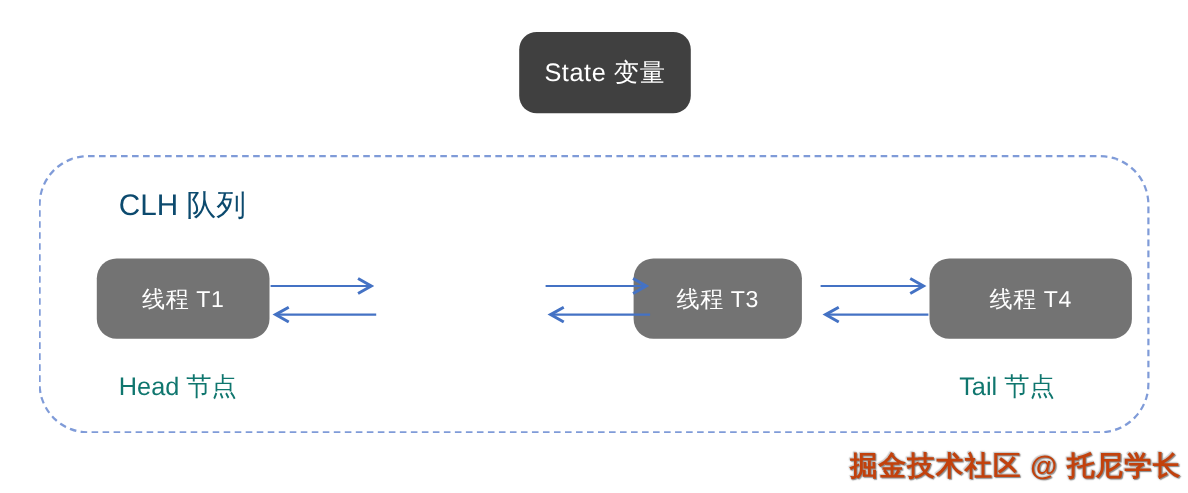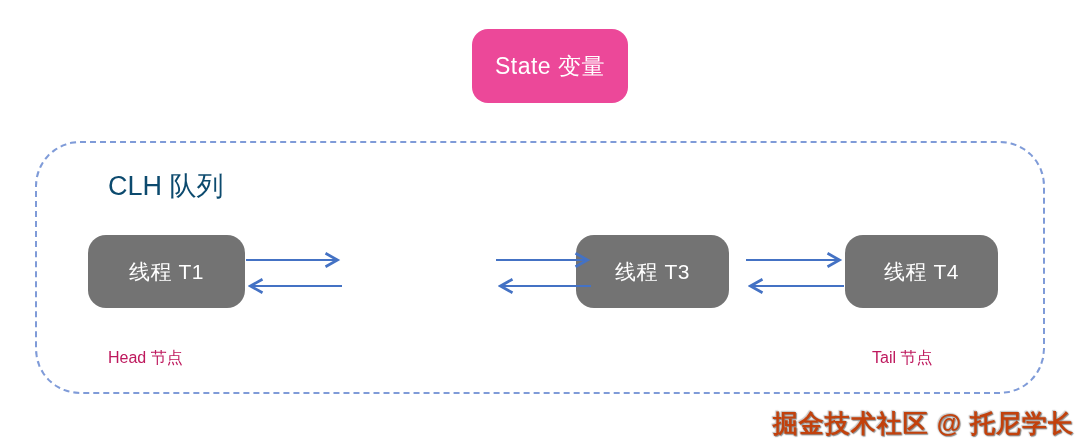--- a/index.html
+++ b/index.html
@@ -5,21 +5,21 @@
   html,body{margin:0;padding:0;background:#ffffff;}
   .canvas{
     position:relative;
     width:1080px;height:448px;
     background:#ffffff;
     font-family:"Liberation Sans","DejaVu Sans",sans-serif;
     overflow:hidden;
   }
   .state-box{
     position:absolute;left:472px;top:29px;width:156px;height:74px;
-    background:#ec4899;border-radius:16px;
+    background:#404040;border-radius:16px;
     display:flex;align-items:center;justify-content:center;
     color:#ffffff;font-size:23px;letter-spacing:0.5px;
   }
   .clh-container{
     position:absolute;left:35px;top:141px;width:1010px;height:253px;
     border:2px dashed #7f9bd8;border-radius:45px;
     box-sizing:border-box;background:transparent;
   }
   .clh-title{
     position:absolute;left:108px;top:168px;
@@ -27,24 +27,24 @@
   }
   .node{
     position:absolute;top:235px;height:73px;
     background:#737373;border-radius:18px;
     display:flex;align-items:center;justify-content:center;
     color:#ffffff;font-size:21px;letter-spacing:0.5px;
   }
   .node.n1{left:88px;width:157px;}
   .node.n2{left:343px;width:152px;}
   .node.n3{left:576px;width:153px;}
-  .node.n4{left:845px;width:153px;}
+  .node.n4{left:845px;width:184px;}
   .end-label{
-    position:absolute;top:348px;
-    color:#be185d;font-size:16px;
+    position:absolute;top:336px;
+    color:#0f766e;font-size:23px;
   }
   .end-label.head{left:108px;}
   .end-label.tail{left:872px;}
   .arrows{
     position:absolute;left:0;top:0;width:1080px;height:448px;
     pointer-events:none;
   }
   .watermark{
     position:absolute;right:6px;top:407px;
     font-size:25px;font-weight:bold;letter-spacing:1px;

